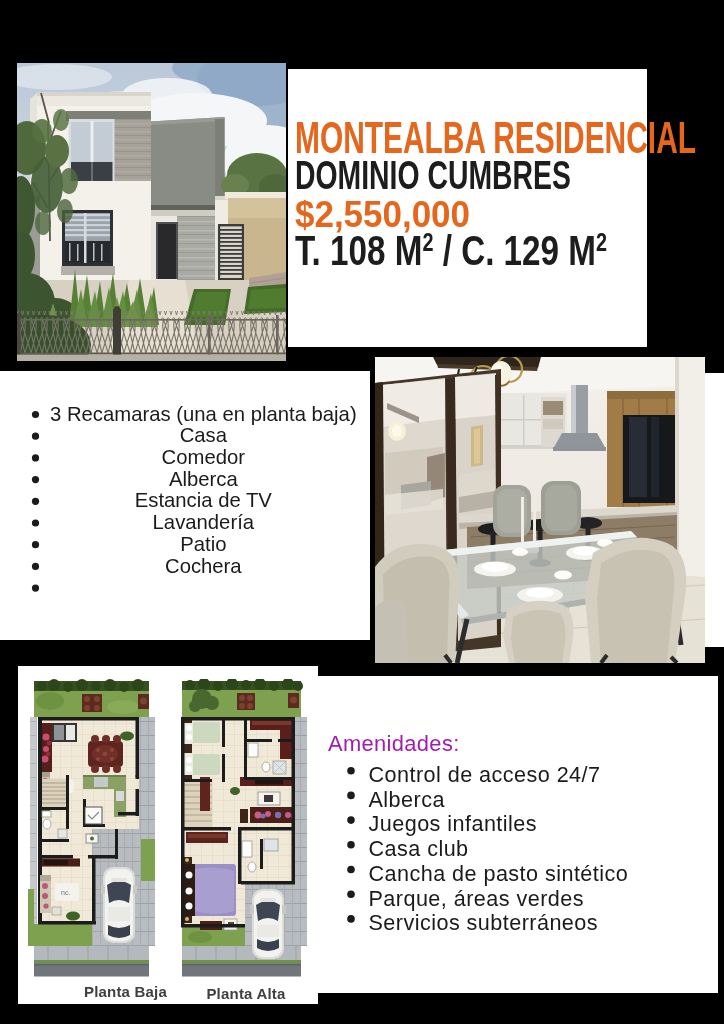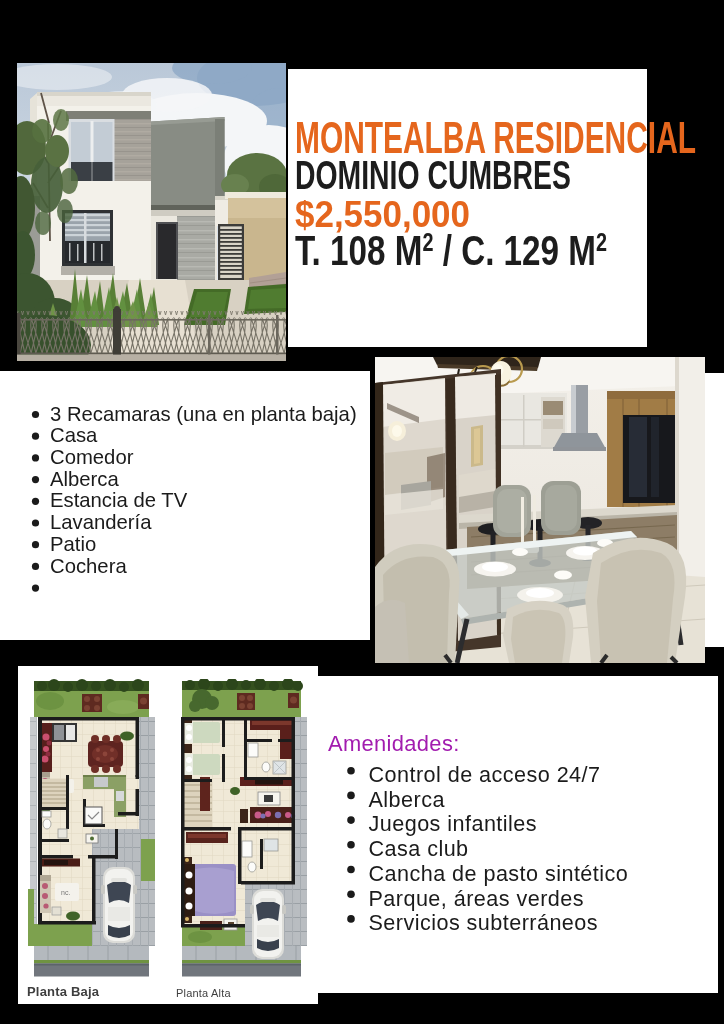--- a/index.html
+++ b/index.html
@@ -221,21 +221,21 @@
   <text x="7" y="119.7" font-family="Liberation Sans" font-weight="bold" font-size="40.2" fill="#1d1d1d" textLength="276" lengthAdjust="spacingAndGlyphs">DOMINIO CUMBRES</text>
 
   <text x="7" y="158.1" font-family="Liberation Sans" font-weight="bold" font-size="36.9" fill="#e5661d" textLength="175" lengthAdjust="spacingAndGlyphs">$2,550,000</text>
 
   <text x="7" y="195.9" font-family="Liberation Sans" font-weight="bold" font-size="41.9" fill="#1d1d1d" textLength="312" lengthAdjust="spacingAndGlyphs">T. 108 M<tspan font-size="25" dy="-14">2</tspan><tspan font-size="41.9" dy="14"> / C. 129 M</tspan><tspan font-size="25" dy="-14">2</tspan></text>
 </svg>
 </div>
 
 <div class="abs" id="featurebox" style="left:0px;top:371px;width:370px;height:269px;background:#ffffff;">
 
-  <div class="abs" style="left:50px;top:32.6px;font-size:20.3px;line-height:21.7px;color:#1b1b1b;">
+  <div class="abs" style="left:50px;top:32.6px;font-size:20.3px;line-height:21.7px;color:#1b1b1b;text-align:center;">
     <div>3 Recamaras (una en planta baja)</div>
     <div>Casa</div>
     <div>Comedor</div>
     <div>Alberca</div>
     <div>Estancia de TV</div>
     <div>Lavandería</div>
     <div>Patio</div>
     <div>Cochera</div>
   </div>
 
@@ -815,23 +815,23 @@
       <rect x="74" y="212" width="28" height="66" rx="9" fill="#f2f2ef"></rect>
       <path d="M76,226 Q88,218 100,226 L98,242 Q88,236 78,242 Z" fill="#3e4653"></path>
       <path d="M77,260 Q88,266 99,260 L99,269 Q88,275 77,269 Z" fill="#39414d"></path>
       <rect x="80" y="219" width="16" height="4" rx="2" fill="#e3e3df"></rect>
       <rect x="70" y="226" width="4" height="9" rx="1.5" fill="#c9c9c4"></rect>
       <rect x="102" y="226" width="4" height="9" rx="1.5" fill="#c9c9c4"></rect>
       <rect x="77" y="246" width="22" height="12" fill="#e9e9e5"></rect>
     </g>
   </svg>
 
-  <div class="abs" style="left:9px;top:318.5px;width:140px;text-align:left;font-size:13px;line-height:13px;color:#3f3f3f;font-weight:bold;letter-spacing:0.2px;">Planta Baja</div>
-
-  <div class="abs" style="left:158px;top:321px;width:140px;font-size:11px;line-height:13px;color:#3f3f3f;font-weight:normal;letter-spacing:0.2px;">Planta Alta</div>
+  <div class="abs" style="left:9px;top:318.5px;width:140px;text-align:right;font-size:15px;line-height:13px;color:#3f3f3f;font-weight:bold;letter-spacing:0.2px;">Planta Baja</div>
+
+  <div class="abs" style="left:158px;top:321px;width:140px;text-align:center;font-size:15px;line-height:13px;color:#3f3f3f;font-weight:bold;letter-spacing:0.2px;">Planta Alta</div>
 </div>
 
 <div class="abs" id="amenbox" style="left:313px;top:676px;width:405px;height:317px;background:#ffffff;">
 
   <div class="abs" style="left:15px;top:57.1px;font-size:21.9px;line-height:21.9px;letter-spacing:0.35px;color:#a21caf;">Amenidades:</div>
 
   <div class="abs" style="left:55.5px;top:87px;font-size:21.6px;line-height:24.7px;letter-spacing:0.45px;color:#1b1b1b;">
     <div>Control de acceso 24/7</div>
     <div>Alberca</div>
     <div>Juegos infantiles</div>

